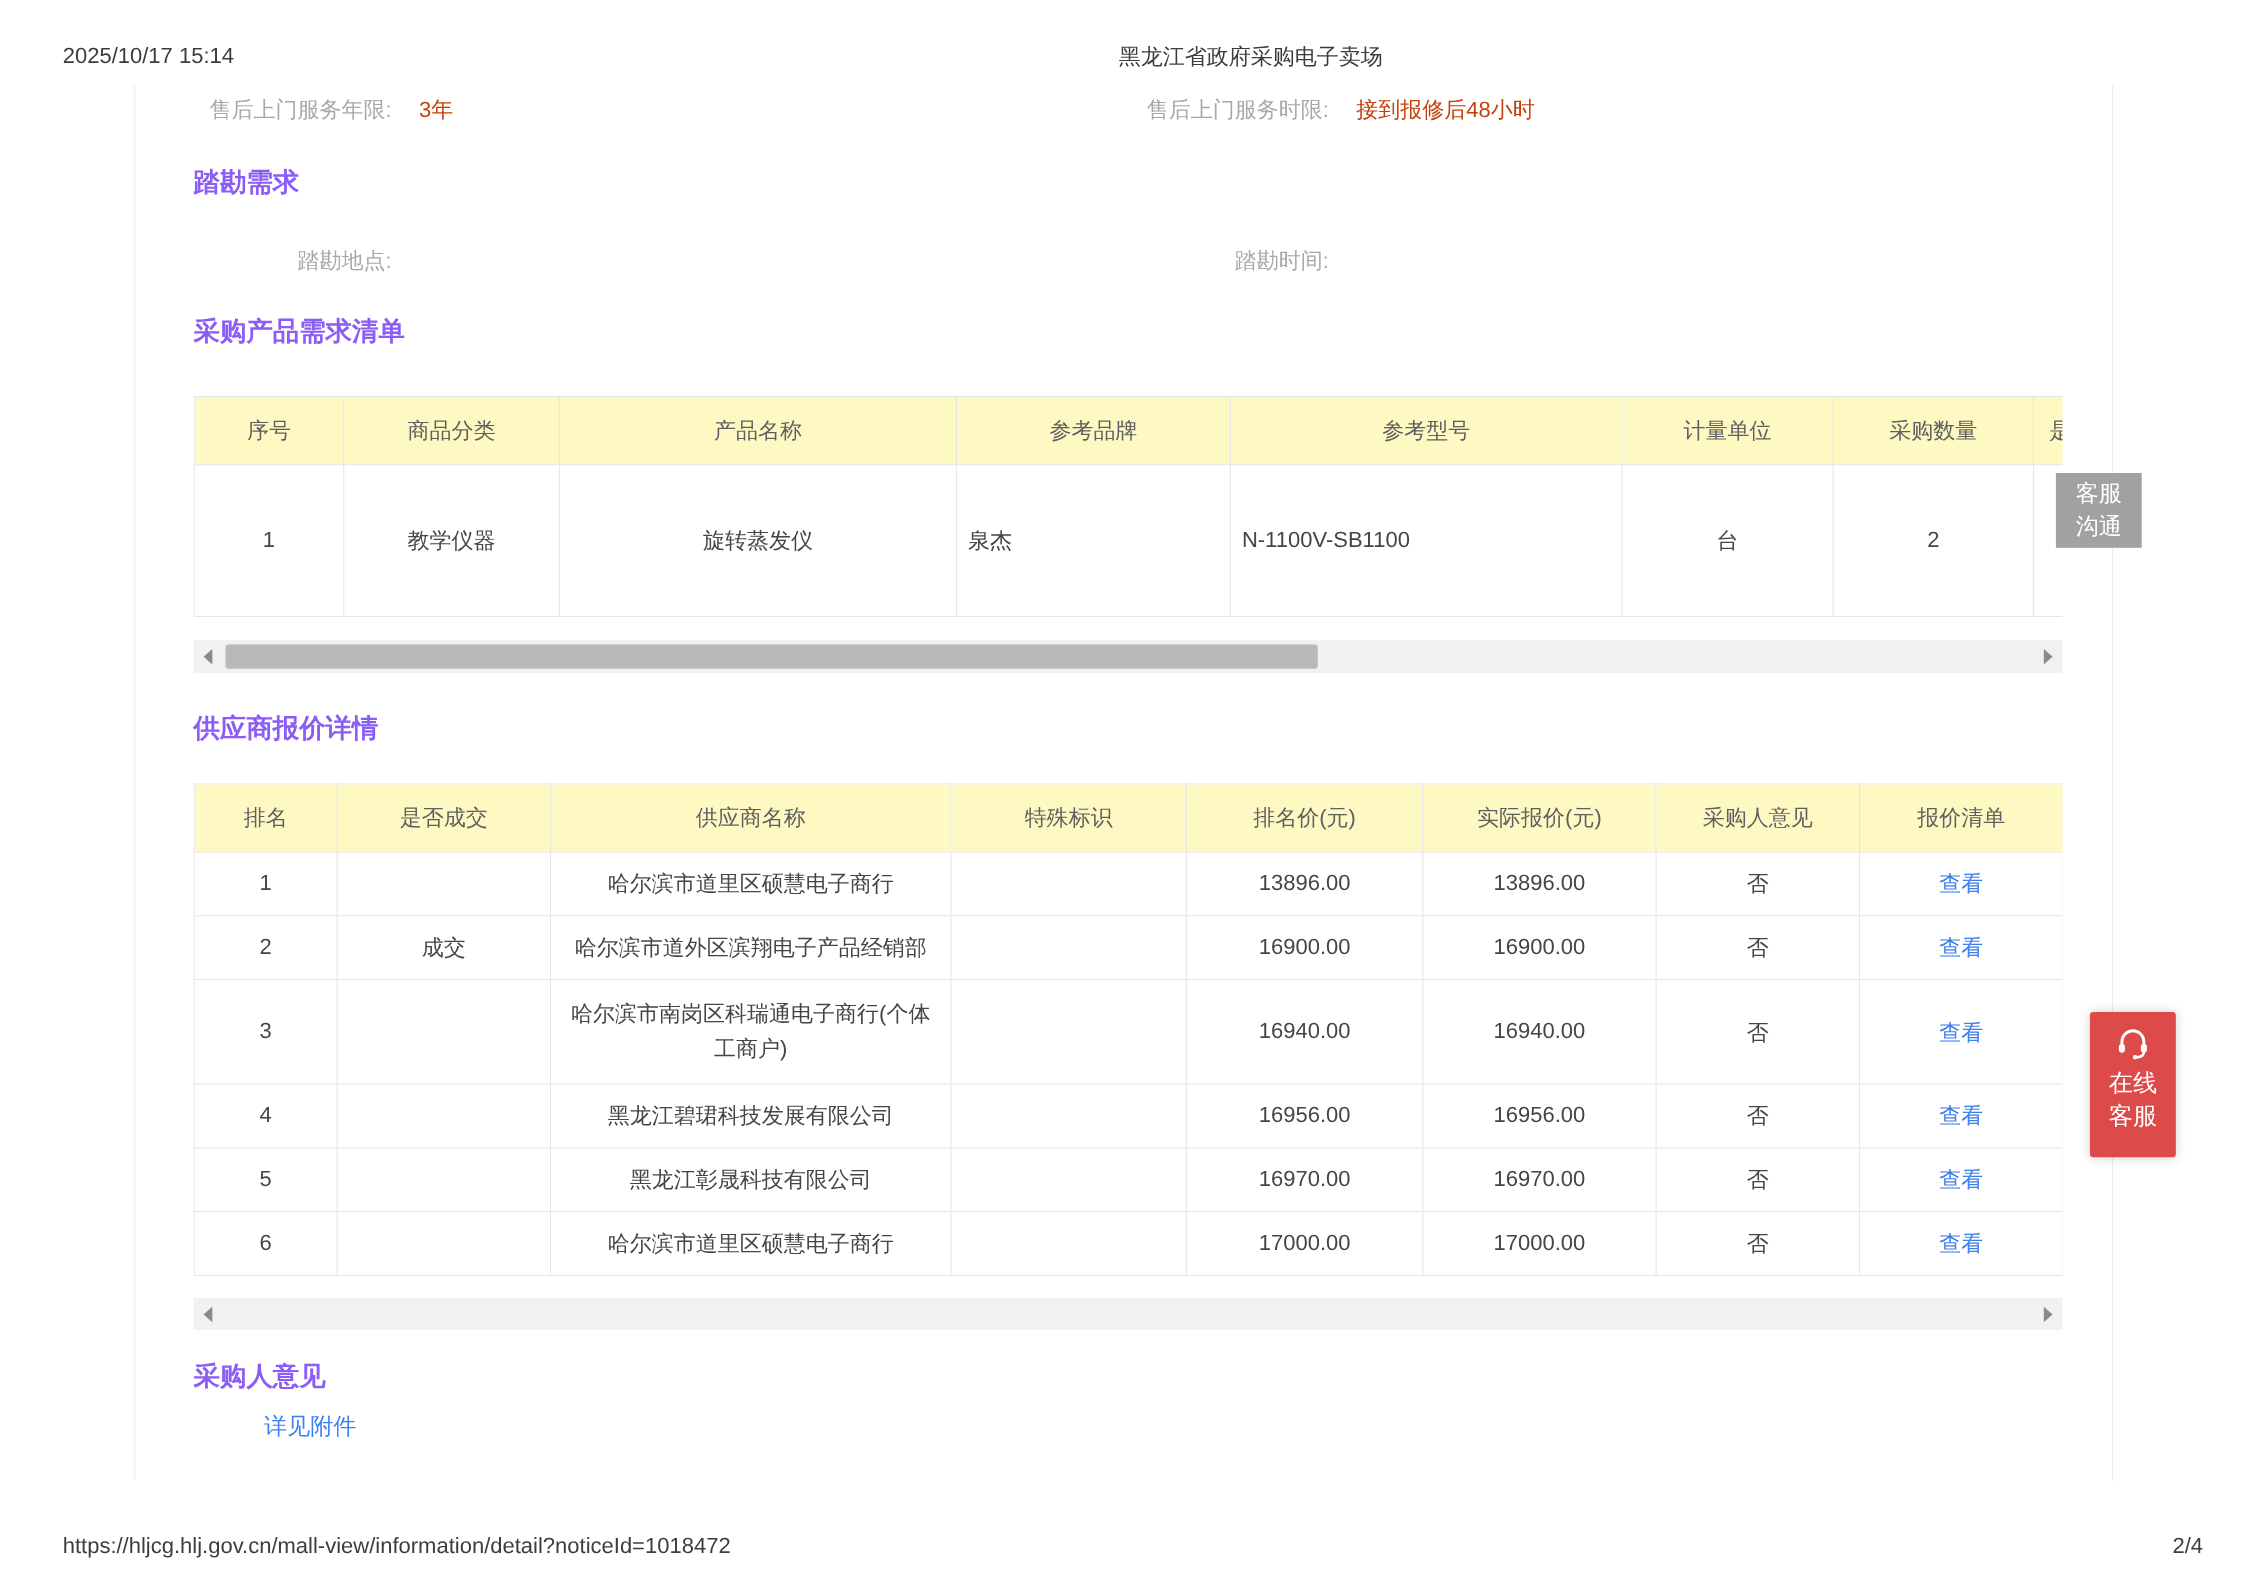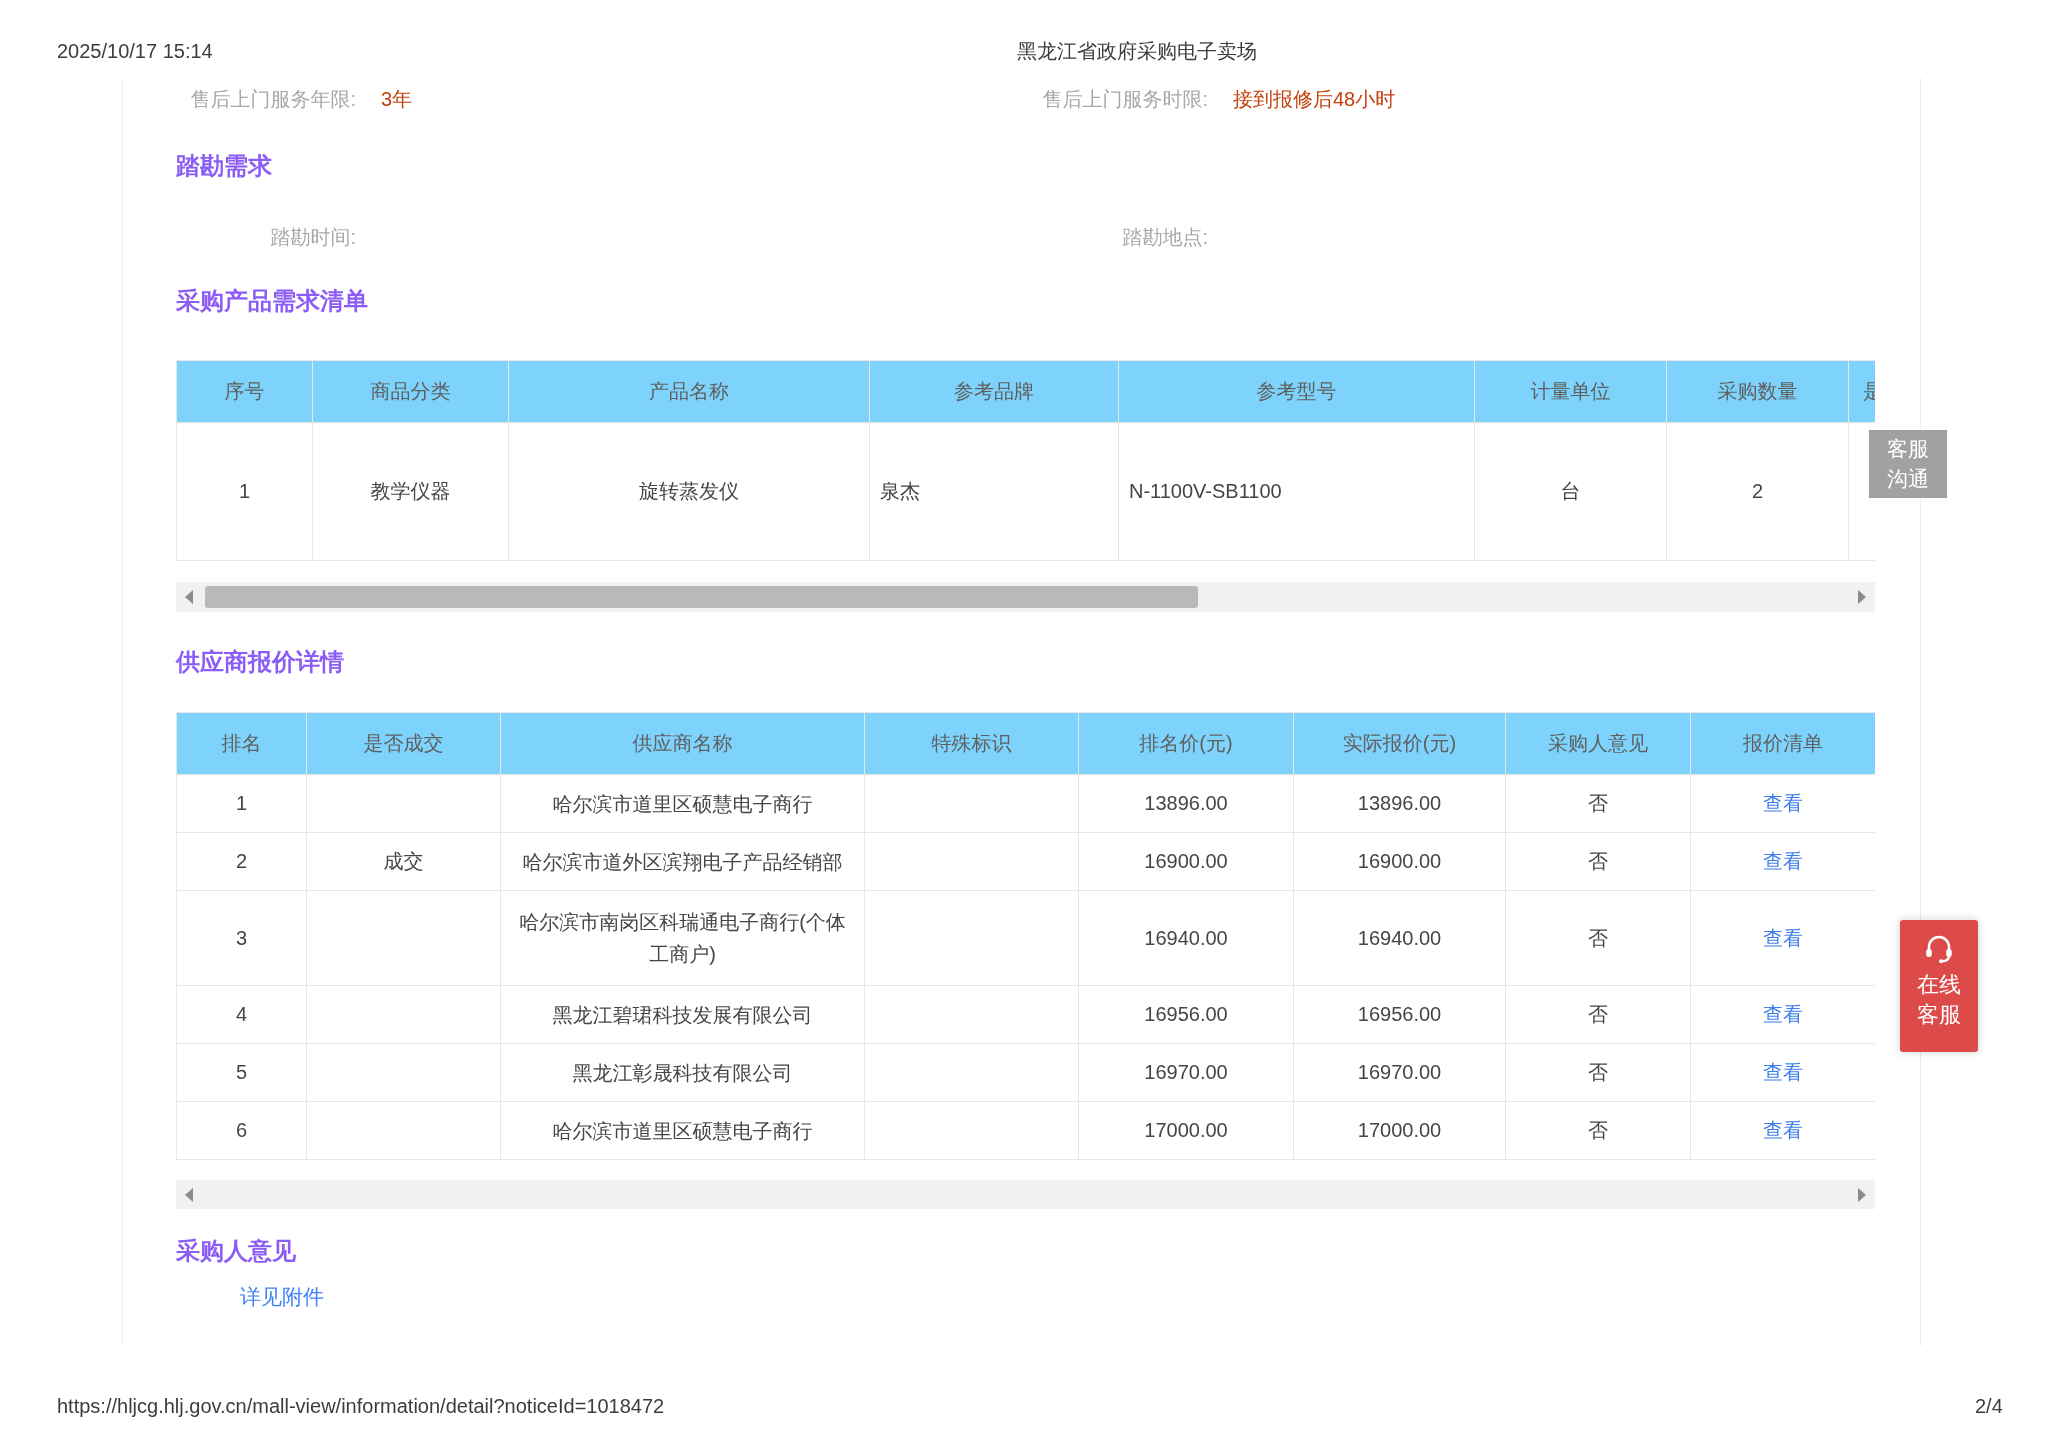--- a/index.html
+++ b/index.html
@@ -23,21 +23,21 @@
   .info-value { margin-left:25px; color:#c2410c; white-space:nowrap; }
 
   .section-title { font-size:24px; font-weight:bold; color:#8b5cf6; left:176px; }
 
   
   .tbl-clip { left:176px; overflow:hidden; }
   table { border-collapse:collapse; table-layout:fixed; }
   td,th { border:1px solid #e6e6e6; font-weight:normal; text-align:center;
           vertical-align:middle; font-size:20px; color:#454545; padding:0 10px;
           overflow:hidden; }
-  th { background:#7dd3fc; color:#5f5f5f;margin-left:43px; }
+  th { background:#fef9c3; color:#5f5f5f;margin-left:43px; }
   .al { text-align:left; }
   .wrapname { line-height:32px; }
   a.view-link { text-decoration:none; }
 
   
   .hscroll { left:176px; width:1699px; height:30px; background:#f1f1f1; }
   .sb-thumb { position:absolute; top:4px; height:22px; background:#b9b9b9; border-radius:3px; }
   .arrow { position:absolute; top:50%; transform:translateY(-50%); width:0; height:0;
            border-top:7px solid transparent; border-bottom:7px solid transparent; }
   .arrow-left  { left:9px;  border-right:8px solid #8a8a8a; }
@@ -69,25 +69,25 @@
   </div>
   <div class="info-cell">
     <span class="info-label">售后上门服务时限:</span>
     <span class="info-value">接到报修后48小时</span>
   </div>
 </div>
 
 <div class="abs section-title" style="top:150px;">踏勘需求</div>
 <div class="abs info-row" style="top:224px;">
   <div class="info-cell">
+    <span class="info-label">踏勘地点:</span>
+    <span class="info-value"></span>
+  </div>
+  <div class="info-cell">
     <span class="info-label">踏勘时间:</span>
-    <span class="info-value"></span>
-  </div>
-  <div class="info-cell">
-    <span class="info-label">踏勘地点:</span>
     <span class="info-value"></span>
   </div>
 </div>
 
 <div class="abs section-title" style="top:285px;">采购产品需求清单</div>
 
 <div class="abs tbl-clip" style="top:360px; width:1699px; height:201px;">
   <table style="width:1802px;">
     <colgroup>
       <col style="width:136px">

